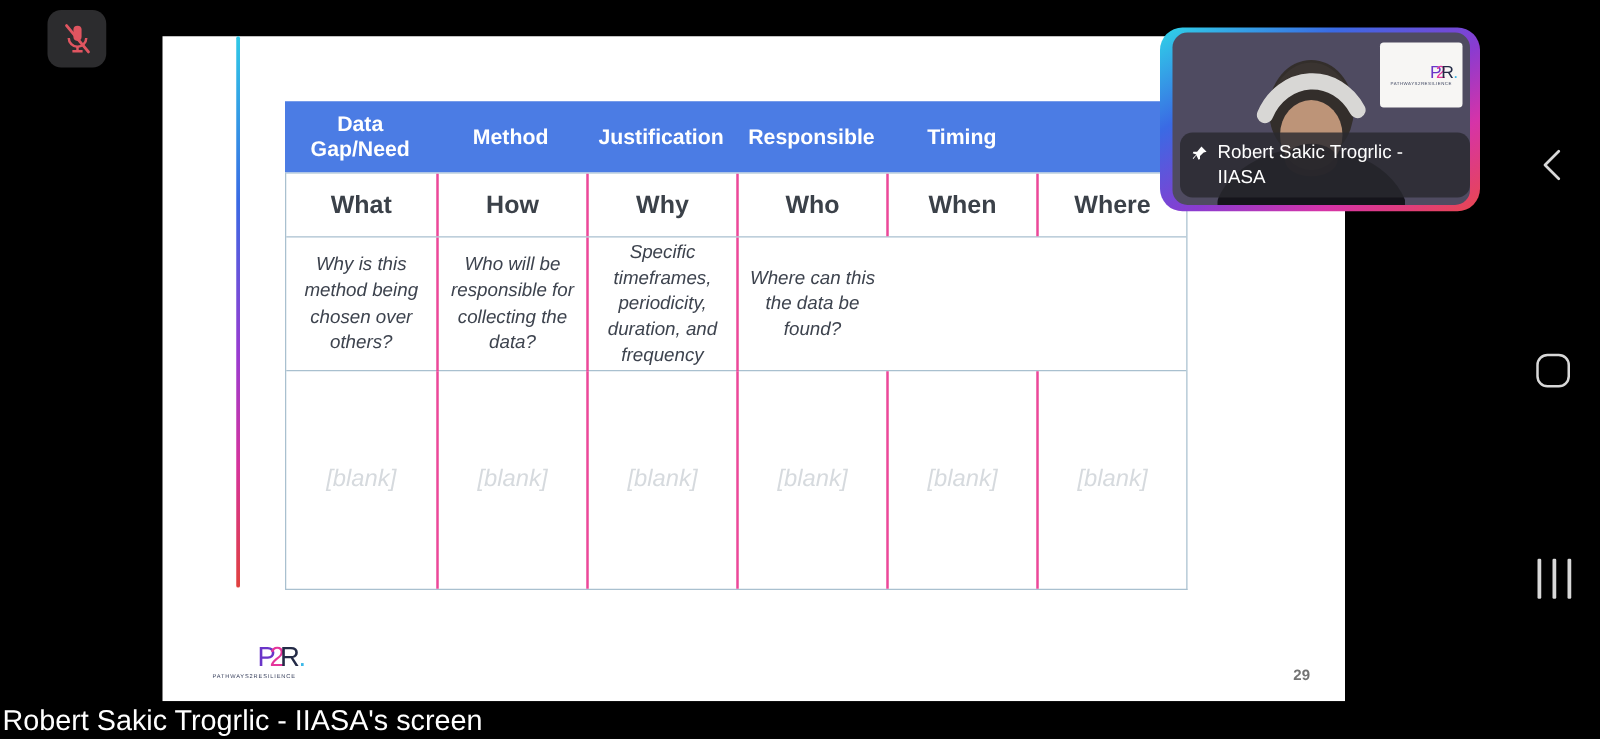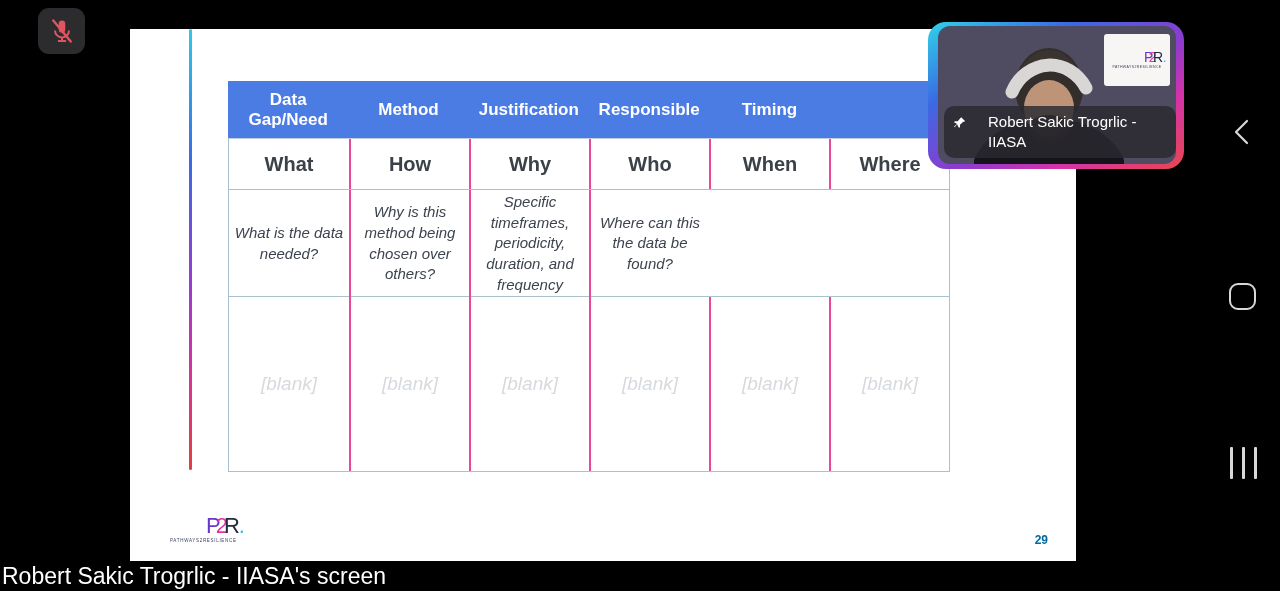--- a/index.html
+++ b/index.html
@@ -31,35 +31,35 @@
   .row-blanks .cell { font-style:italic; font-size:19px; color:#d6dade; align-items:center; }
 
   
   .p2r-logo { line-height:1; }
   .p2r-word { font-weight:normal; font-size:22px; letter-spacing:-1px;padding-left:36px; }
   .p2r-p { color:#6a35c8; } .p2r-2 { color:#e5359b; margin-left:-4px; }
   .p2r-r { color:#232a46; margin-left:-3px; } .p2r-dot { color:#3bb8e8; }
   .p2r-tagline { font-size:4.5px; letter-spacing:0.7px; color:#3a425e; margin-top:2px; }
   .slide-logo { position:absolute; left:40px; top:486px; }
   .page-number { position:absolute; right:28px; bottom:14px; font-size:12px;
-                 font-weight:bold; color:#0369a1; }
+                 font-weight:bold; color:#737373; }
 
   
   .video-tile { position:absolute; left:928px; top:22px; width:256px; height:147px;
                 border-radius:18px; z-index:5; padding:4px 8px 5px 10px;
                 background:linear-gradient(150deg,#2fd4e8 0%,#3a6ae4 28%,#8b3bd0 55%,#d633a8 75%,#e8474f 100%); }
   .video-inner { position:relative; width:100%; height:100%; border-radius:12px;
                  background:#4f4b61; overflow:hidden; }
   .person-svg { position:absolute; left:36px; top:0; }
   .video-logo-card { position:absolute; right:6px; top:8px; width:66px; height:52px;
                      background:#f7f6f4; border-radius:3px; display:flex; flex-direction:column;
                      align-items:center; justify-content:center; }
   .video-logo-card .p2r-word { font-size:14px; letter-spacing:-0.5px; }
   .video-logo-card .p2r-tagline { font-size:3.5px; letter-spacing:0.4px; }
-  .name-tag { position:absolute; left:6px; bottom:6px; display:flex; gap:21px;
+  .name-tag { position:absolute; left:6px; bottom:6px; display:flex; gap:7px;
               background:rgba(42,41,47,0.82); border-radius:10px; padding:6px 12px 6px 9px;
               max-width:232px; align-items:flex-start; }
   .name-tag .pin { flex:0 0 auto; margin-top:3px; }
   .name-text { color:#fff; font-size:15px; line-height:1.33; }
 
   
   .mic-btn { position:absolute; left:38px; top:8px; width:47px; height:46px;
              border-radius:11px; background:#2c2c2e; display:flex; align-items:center;
              justify-content:center; z-index:4; }
   .nav-back { position:absolute; left:1226px; top:116px; width:32px; height:32px; z-index:4; }
@@ -91,22 +91,22 @@
       <div class="t-body">
         <div class="t-row row-keywords">
           <div class="cell">What</div>
           <div class="cell">How</div>
           <div class="cell">Why</div>
           <div class="cell">Who</div>
           <div class="cell">When</div>
           <div class="cell">Where</div>
         </div>
         <div class="t-row row-questions">
-          <div class="cell">What is the data needed?</div>
           <div class="cell">Why is this method being chosen over others?</div>
+          <div class="cell">Who will be responsible for collecting the data?</div>
           <div class="cell">Specific timeframes, periodicity, duration, and frequency</div>
           <div class="cell">Where can this the data be found?</div>
         </div>
         <div class="t-row row-blanks">
           <div class="cell">[blank]</div>
           <div class="cell">[blank]</div>
           <div class="cell">[blank]</div>
           <div class="cell">[blank]</div>
           <div class="cell">[blank]</div>
           <div class="cell">[blank]</div>

